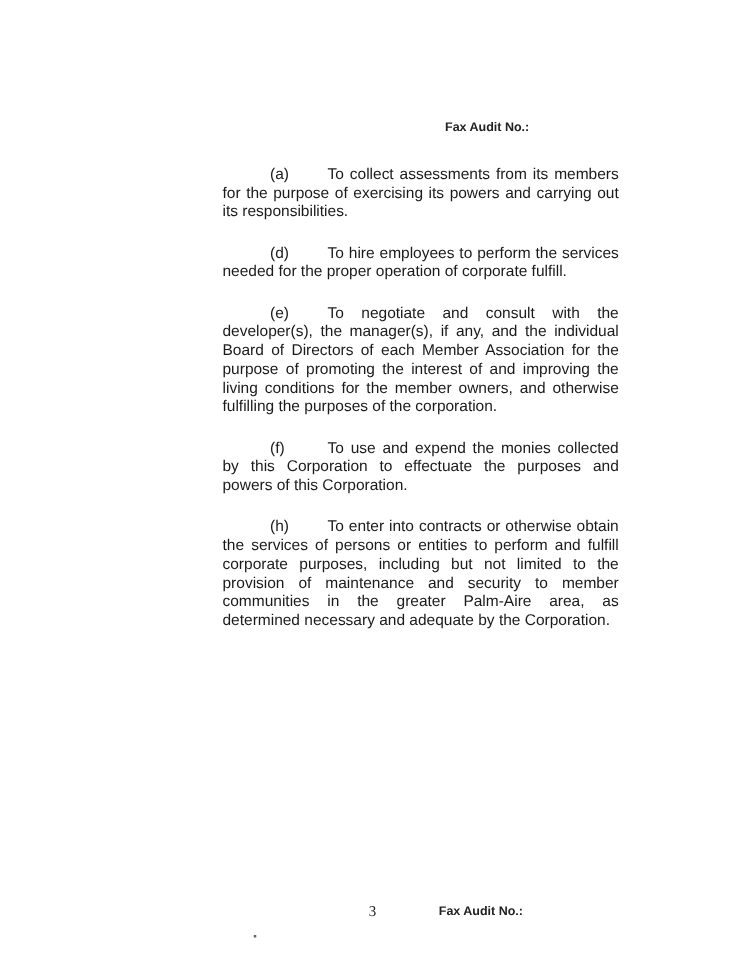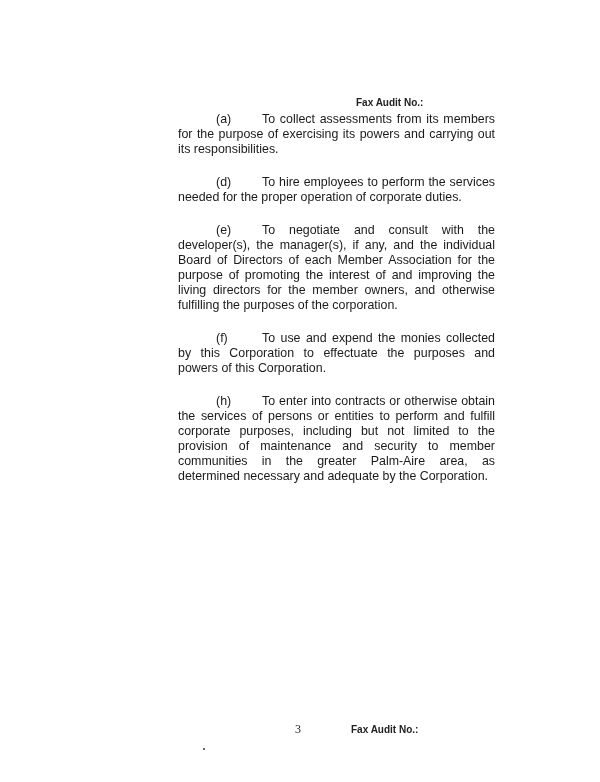--- a/index.html
+++ b/index.html
@@ -5,21 +5,21 @@
   html, body { margin: 0; padding: 0; }
   body {
     width: 600px; height: 782px; background: #ffffff; position: relative; overflow: hidden;
     font-family: "Liberation Sans", sans-serif; color: #1a1a1a;
   }
   .header {
     position: absolute; left: 356px; top: 97px;
     font-size: 10px; font-weight: bold; color: #222;
   }
   .body-text {
-    position: absolute; left: 178px; top: 112px; width: 317px;
+    position: absolute; left: 178px; top: 132px; width: 317px;
     font-size: 12.4px; line-height: 15px; text-align: justify;
   }
   .clause { margin: 0 0 18px 0; }
   .clause .indent { display: inline-block; width: 38px; }
   .clause .label { display: inline-block; width: 46px; }
   .footer-page {
     position: absolute; left: 295px; top: 722px;
     font-family: "Liberation Serif", serif; font-size: 12px; color: #222;
   }
   .footer-fax {
@@ -30,21 +30,21 @@
     position: absolute; left: 203px; top: 748px; width: 2px; height: 2px; background: #666;
   }
 </style>
 </head>
 <body>
 
 <div class="header">Fax Audit No.:</div>
 
 <div class="body-text">
   <p class="clause"><span class="indent"></span><span class="label">(a)</span><span>To collect assessments from its members for the purpose of exercising its powers and carrying out its responsibilities.</span></p>
-  <p class="clause"><span class="indent"></span><span class="label">(d)</span><span>To hire employees to perform the services needed for the proper operation of corporate duties.</span></p>
-  <p class="clause"><span class="indent"></span><span class="label">(e)</span><span>To negotiate and consult with the developer(s), the manager(s), if any, and the individual Board of Directors of each Member Association for the purpose of promoting the interest of and improving the living directors for the member owners, and otherwise fulfilling the purposes of the corporation.</span></p>
+  <p class="clause"><span class="indent"></span><span class="label">(d)</span><span>To hire employees to perform the services needed for the proper operation of corporate fulfill.</span></p>
+  <p class="clause"><span class="indent"></span><span class="label">(e)</span><span>To negotiate and consult with the developer(s), the manager(s), if any, and the individual Board of Directors of each Member Association for the purpose of promoting the interest of and improving the living conditions for the member owners, and otherwise fulfilling the purposes of the corporation.</span></p>
   <p class="clause"><span class="indent"></span><span class="label">(f)</span><span>To use and expend the monies collected by this Corporation to effectuate the purposes and powers of this Corporation.</span></p>
   <p class="clause"><span class="indent"></span><span class="label">(h)</span><span>To enter into contracts or otherwise obtain the services of persons or entities to perform and fulfill corporate purposes, including but not limited to the provision of maintenance and security to member communities in the greater Palm-Aire area, as determined necessary and adequate by the Corporation.</span></p>
 </div>
 
 <div class="footer-page">3</div>
 <div class="footer-fax">Fax Audit No.:</div>
 <div class="speck"></div>
 
 </body></html>

